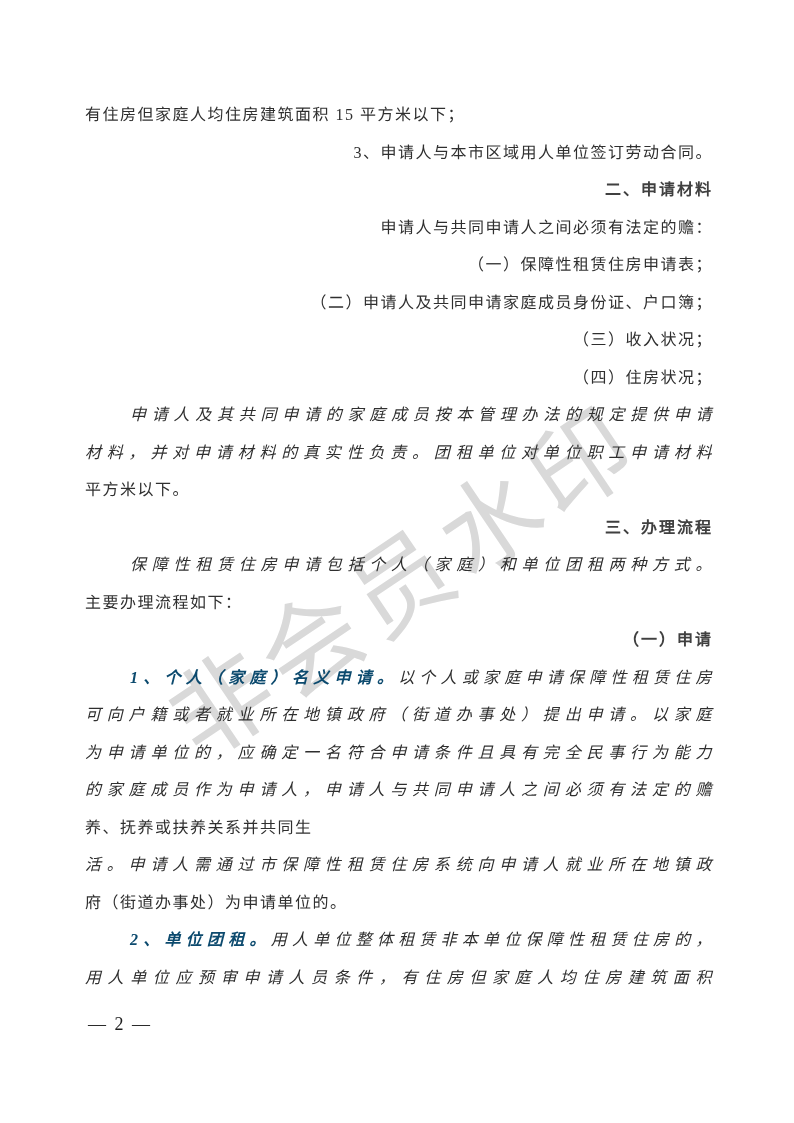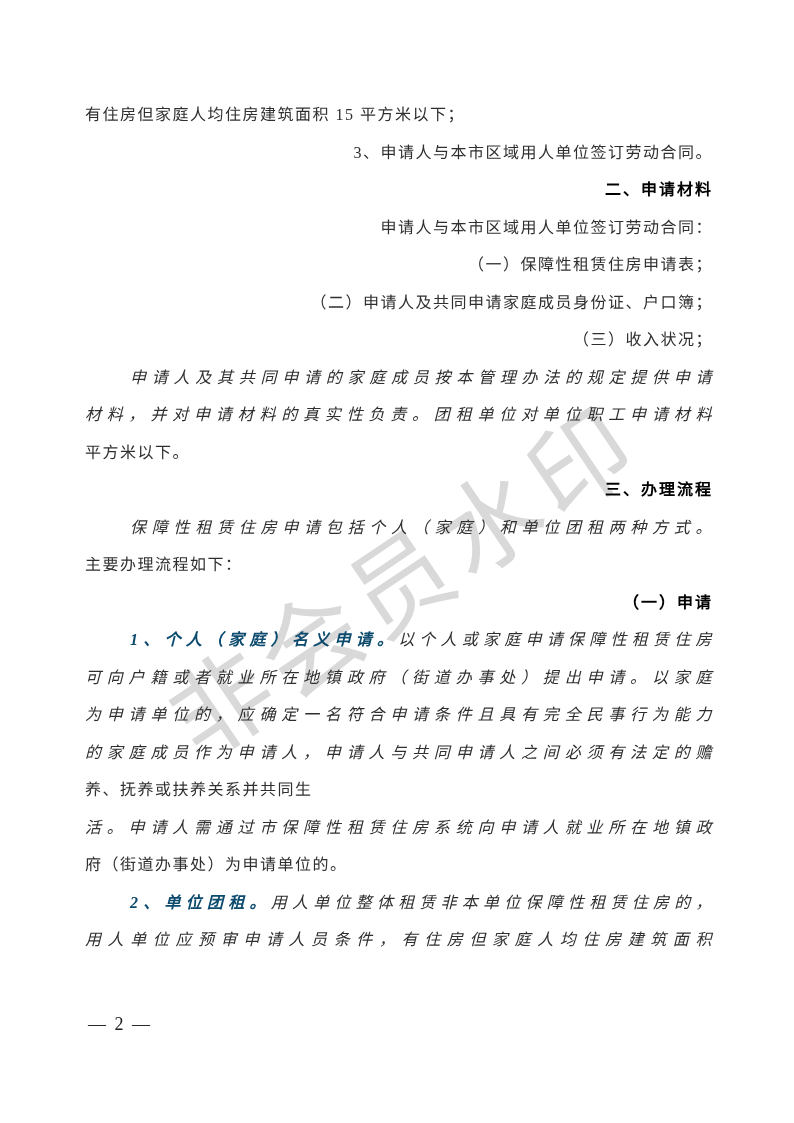--- a/index.html
+++ b/index.html
@@ -54,21 +54,21 @@
     text-indent: 45px;
     text-align: right;
   }
   .line .bold {
     font-weight: 700;
     color: #0c4a6e;
   }
   .line.heading span {
     font-family: Liberation Sans, sans-serif;
     font-weight: 700;
-    color: #000000;
+    color: #404040;
     letter-spacing: 2px;
   }
   .footer {
     position: absolute;
     left: 88px;
     top: 1014px;
     font-size: 18px;
     letter-spacing: 2px;
     color: #1d1d1d;
     z-index: 1;
@@ -78,24 +78,25 @@
 </head>
 <body>
 
 <div class="page">
   <div class="watermark">非会员水印</div>
 
   <div class="doc-body">
       <div class="line"><span>有住房但家庭人均住房建筑面积 15 平方米以下；</span></div>
       <div class="line indent"><span>3、申请人与本市区域用人单位签订劳动合同。</span></div>
       <div class="line indent heading"><span class="bold">二、申请材料</span></div>
-      <div class="line indent"><span>申请人与本市区域用人单位签订劳动合同：</span></div>
+      <div class="line indent"><span>申请人与共同申请人之间必须有法定的赡：</span></div>
       <div class="line indent"><span>（一）保障性租赁住房申请表；</span></div>
       <div class="line indent"><span>（二）申请人及共同申请家庭成员身份证、户口簿；</span></div>
       <div class="line indent"><span>（三）收入状况；</span></div>
+      <div class="line indent"><span>（四）住房状况；</span></div>
       <div class="line indent justify"><span>申请人及其共同申请的家庭成员按本管理办法的规定提供申请</span></div>
       <div class="line justify"><span>材料，并对申请材料的真实性负责。团租单位对单位职工申请材料</span></div>
       <div class="line"><span>平方米以下。</span></div>
       <div class="line indent heading"><span class="bold">三、办理流程</span></div>
       <div class="line indent justify"><span>保障性租赁住房申请包括个人（家庭）和单位团租两种方式。</span></div>
       <div class="line"><span>主要办理流程如下：</span></div>
       <div class="line indent heading"><span class="bold">（一）申请</span></div>
       <div class="line indent justify"><span class="bold">1、个人（家庭）名义申请。</span><span>以个人或家庭申请保障性租赁住房</span></div>
       <div class="line justify"><span>可向户籍或者就业所在地镇政府（街道办事处）提出申请。以家庭</span></div>
       <div class="line justify"><span>为申请单位的，应确定一名符合申请条件且具有完全民事行为能力</span></div>

